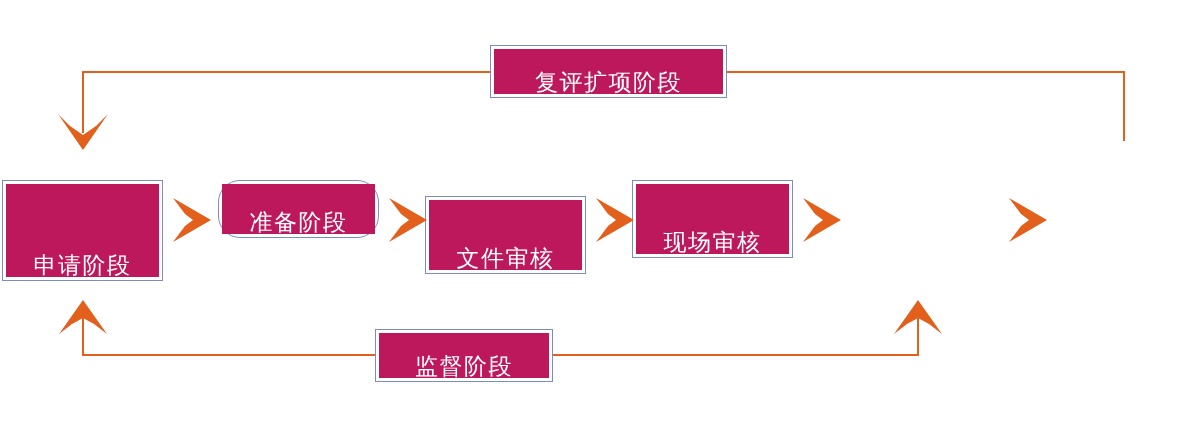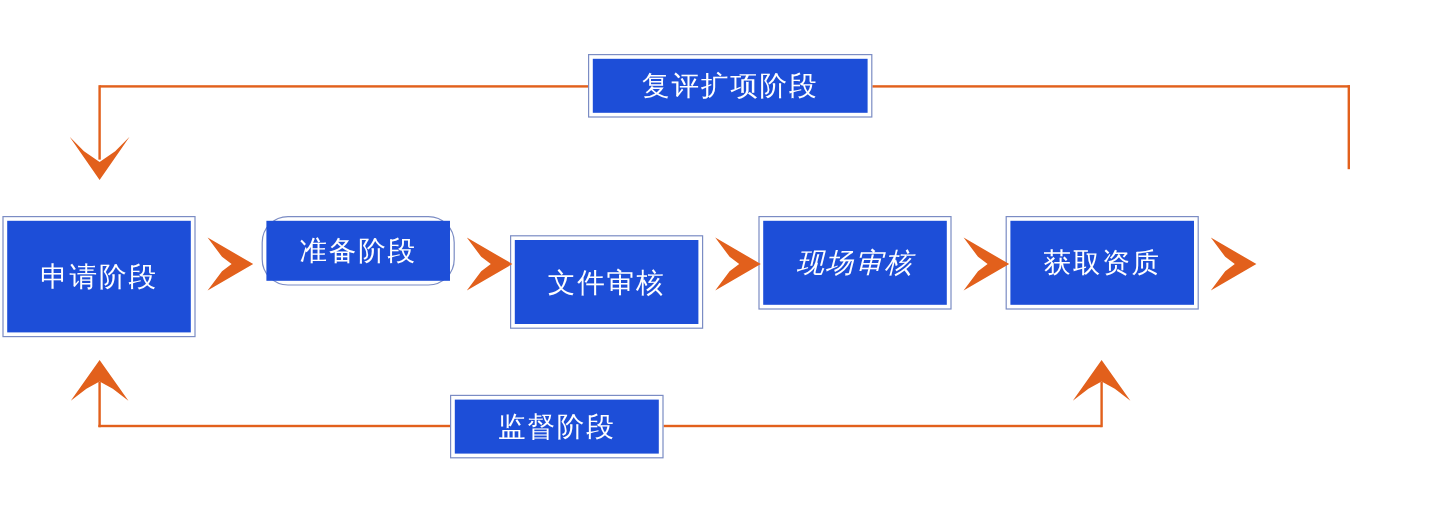--- a/index.html
+++ b/index.html
@@ -25,23 +25,23 @@
     box-sizing: border-box;
     background: #ffffff;
     border: 1px solid #7b8cc4;
     padding: 3px;
     z-index: 3;
   }
   .node .fill {
     width: 100%;
     height: 100%;
     box-sizing: border-box;
-    background: #1d4ed8;
+    background: #be185d;
     display: flex;
-    align-items: center;
+    align-items: flex-end;
     justify-content: center;
   }
   .node .label {
     color: #ffffff;
     font-size: 23px;
     letter-spacing: 1.5px;
     line-height: 1;
     white-space: nowrap;
     font-weight: 400;
   }
@@ -113,35 +113,30 @@
   <div class="node" style="left:425px; top:180px; width:161px; height:78px;margin-top:16px;">
     <div class="fill">
       <span class="label">文件审核</span>
     </div>
   </div>
 
   <svg class="chev" style="left:594px; top:196px;" width="42" height="48" viewBox="0 0 42 48">
     <path d="M 2 2 L 40 24 L 2 46 L 14 30 L 22 24 L 14 18 Z" fill="#e2601c"></path>
   </svg>
 
-  <div class="node" style="left:632px; top:180px; width:161px; height:78px;font-style:italic;">
+  <div class="node" style="left:632px; top:180px; width:161px; height:78px;">
     <div class="fill">
       <span class="label">现场审核</span>
     </div>
   </div>
 
   <svg class="chev" style="left:801px; top:196px;" width="42" height="48" viewBox="0 0 42 48">
     <path d="M 2 2 L 40 24 L 2 46 L 14 30 L 22 24 L 14 18 Z" fill="#e2601c"></path>
   </svg>
 
-  <div class="node" style="left:838px; top:180px; width:161px; height:78px;">
-    <div class="fill">
-      <span class="label">获取资质</span>
-    </div>
-  </div>
 
   <svg class="chev" style="left:1007px; top:196px;" width="42" height="48" viewBox="0 0 42 48">
     <path d="M 2 2 L 40 24 L 2 46 L 14 30 L 22 24 L 14 18 Z" fill="#e2601c"></path>
   </svg>
 
 
   <div class="line-v" style="left:82px; top:318px; height:38px;"></div>
 
   <div class="line-h" style="left:82px; top:354px; width:294px;"></div>
 

